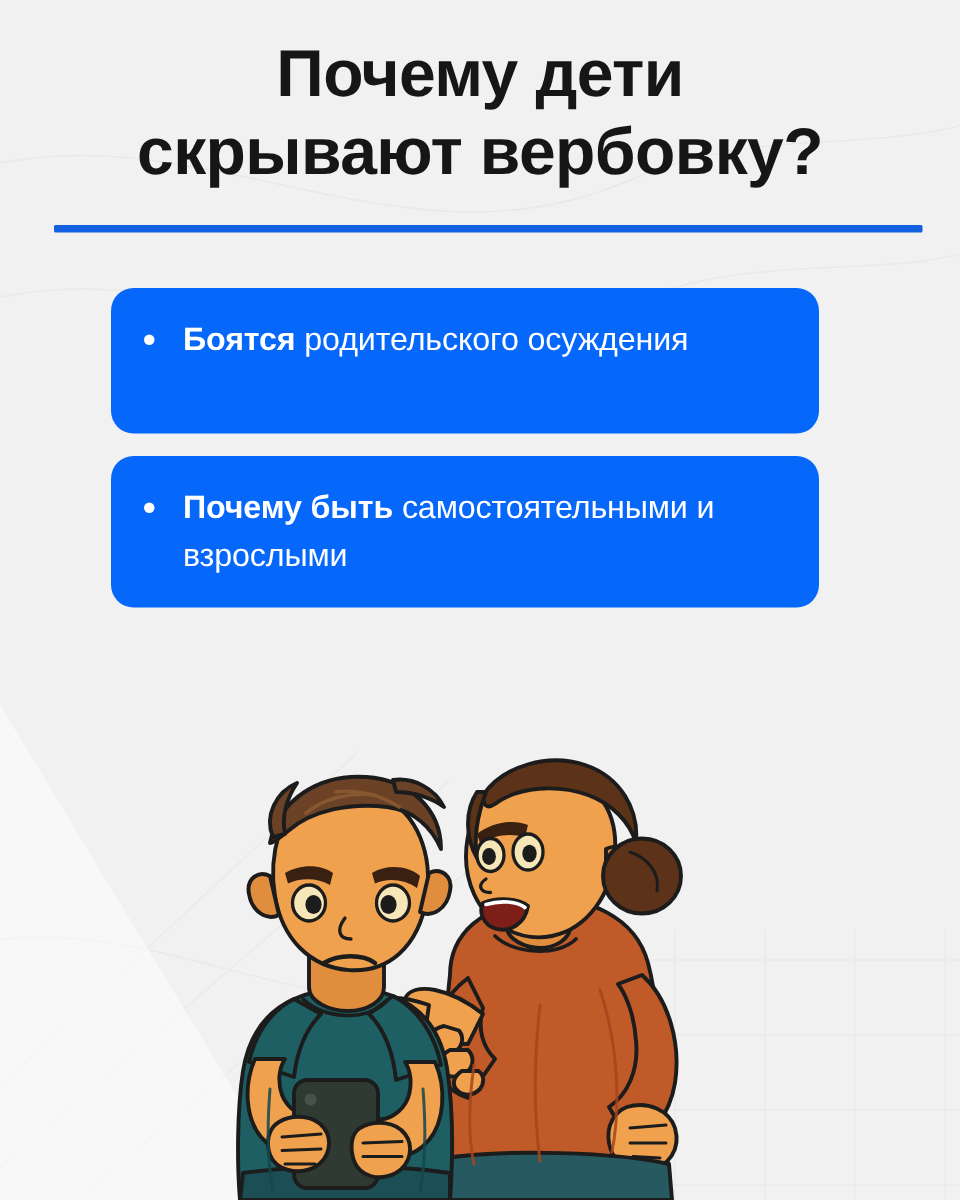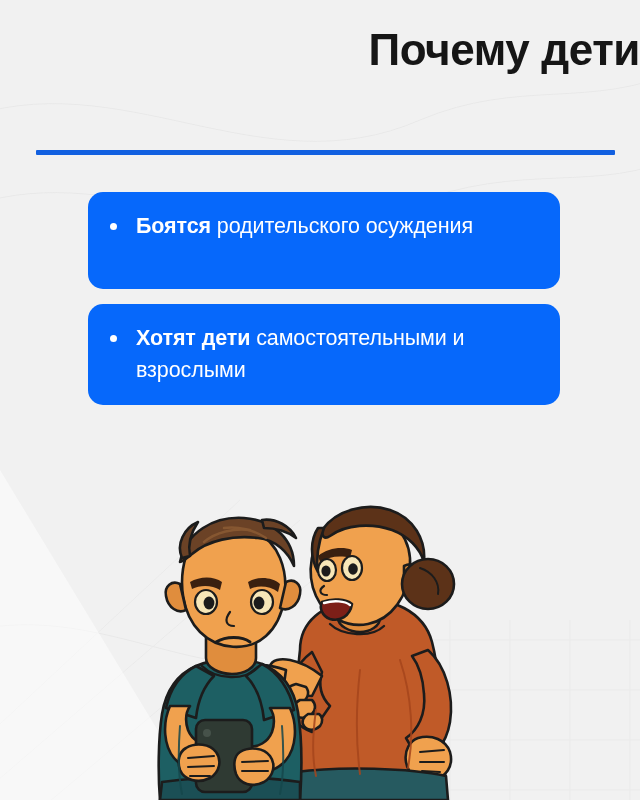--- a/index.html
+++ b/index.html
@@ -26,35 +26,34 @@
     padding-top:24px;
     text-align:center;
   }
   .title-line {
     display:block;
     font-size:44px;
     line-height:52px;
     font-weight:800;
     color:#161616;
     letter-spacing:-0.4px;
-    text-align:right;
   }
   #title-rule {
     position:absolute;
     left:36px; top:150px;
     width:579px; height:5px;
     background:#1260e0;
     border-radius:1px;
     z-index:3;
   }
 
   
   #cards {
     position:absolute;
-    left:88px; top:192px;
+    left:74px; top:192px;
     width:472px;
     z-index:3;
     display:flex;
     flex-direction:column;
     gap:15px;
   }
   .card {
     background:#0668fb;
     border-radius:15px;
     padding:18px 20px 19px 22px;
@@ -112,37 +111,38 @@
     <line x1="570" y1="620" x2="570" y2="800"></line>
     <line x1="630" y1="620" x2="630" y2="800"></line>
   </g>
   <g fill="#ffffff" opacity="0.5">
     <polygon points="0,470 200,800 0,800"></polygon>
   </g>
 </svg>
 
 <div id="header">
   <span class="title-line">Почему дети</span>
+  <span class="title-line">скрывают вербовку?</span>
 </div>
 <div id="title-rule"></div>
 
 <div id="cards">
 
   <div class="card">
     <span class="bullet"></span>
     <span class="card-text">
       <span class="lead">Боятся</span><span> родительского осуждения</span>
     </span>
   </div>
 
 
   <div class="card">
     <span class="bullet"></span>
     <span class="card-text">
-      <span class="lead">Хотят дети</span><span> самостоятельными и взрослыми</span>
+      <span class="lead">Почему быть</span><span> самостоятельными и взрослыми</span>
     </span>
   </div>
 
 </div>
 
 <svg id="illustration" viewBox="0 0 640 300" preserveAspectRatio="none">
   <defs>
     <clipPath id="clipAll">
         <rect x="0" y="0" width="640" height="300"></rect>
       </clipPath>

